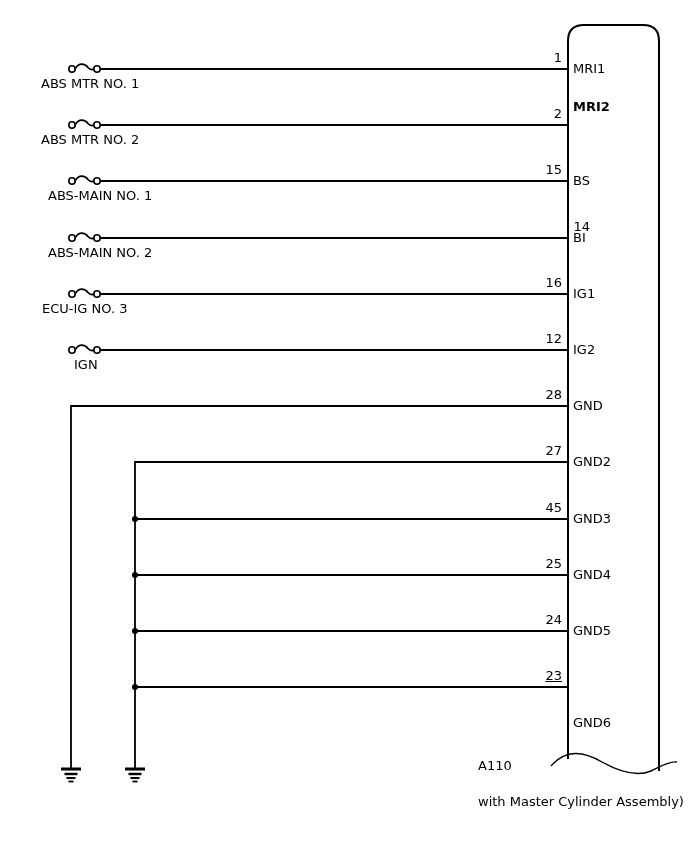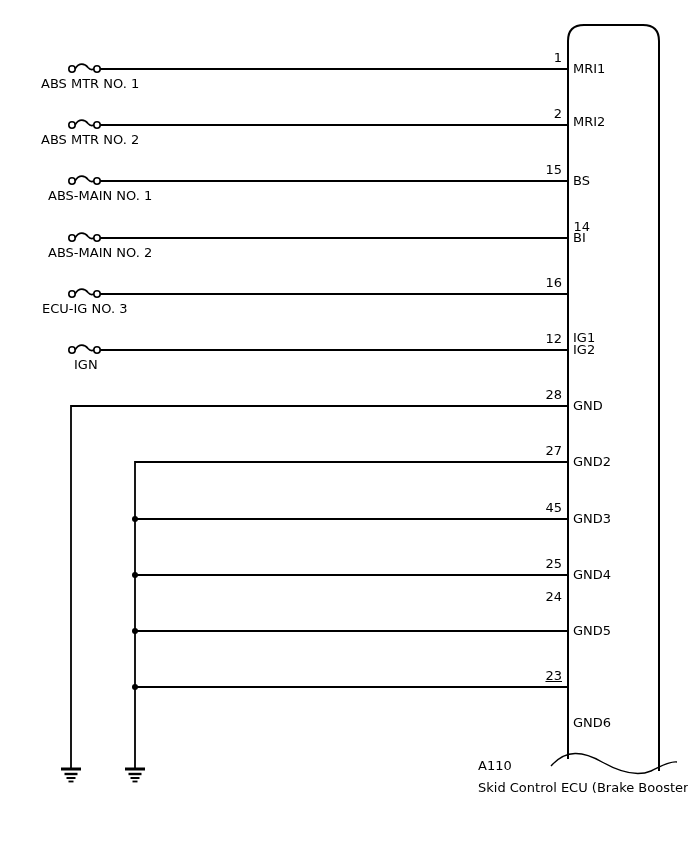--- a/index.html
+++ b/index.html
@@ -119,32 +119,32 @@
   <div class="txt pin-num" style="left:512px;top:50px;">1</div>
   <div class="txt pin-num" style="left:512px;top:106px;">2</div>
   <div class="txt pin-num" style="left:512px;top:162px;">15</div>
   <div class="txt pin-num" style="left:540px;top:219px;">14</div>
   <div class="txt pin-num" style="left:512px;top:275px;">16</div>
   <div class="txt pin-num" style="left:512px;top:331px;">12</div>
   <div class="txt pin-num" style="left:512px;top:387px;">28</div>
   <div class="txt pin-num" style="left:512px;top:443px;">27</div>
   <div class="txt pin-num" style="left:512px;top:500px;">45</div>
   <div class="txt pin-num" style="left:512px;top:556px;">25</div>
-  <div class="txt pin-num" style="left:512px;top:589px;">24</div>
+  <div class="txt pin-num" style="left:512px;top:612px;">24</div>
   <div class="txt pin-num" style="left:512px;top:668px;text-decoration:underline;">23</div>
 
   <div class="txt" style="left:573px;top:61px;">MRI1</div>
-  <div class="txt" style="left:573px;top:114px;">MRI2</div>
+  <div class="txt" style="left:573px;top:99px;font-weight:bold;">MRI2</div>
   <div class="txt" style="left:573px;top:173px;">BS</div>
   <div class="txt" style="left:573px;top:230px;">BI</div>
-  <div class="txt" style="left:573px;top:286px;margin-top:44px;">IG1</div>
+  <div class="txt" style="left:573px;top:286px;">IG1</div>
   <div class="txt" style="left:573px;top:342px;">IG2</div>
   <div class="txt" style="left:573px;top:398px;">GND</div>
   <div class="txt" style="left:573px;top:454px;">GND2</div>
   <div class="txt" style="left:573px;top:511px;">GND3</div>
   <div class="txt" style="left:573px;top:567px;">GND4</div>
   <div class="txt" style="left:573px;top:623px;">GND5</div>
   <div class="txt" style="left:573px;top:679px;margin-top:36px;">GND6</div>
 
   <div class="txt" style="left:478px;top:758px;">A110</div>
-  <div class="txt" style="left:478px;top:780px;">Skid Control ECU (Brake Booster</div>
+  <div class="txt" style="left:478px;top:794px;">with Master Cylinder Assembly)</div>
 
 </div>
 
 </body></html>

